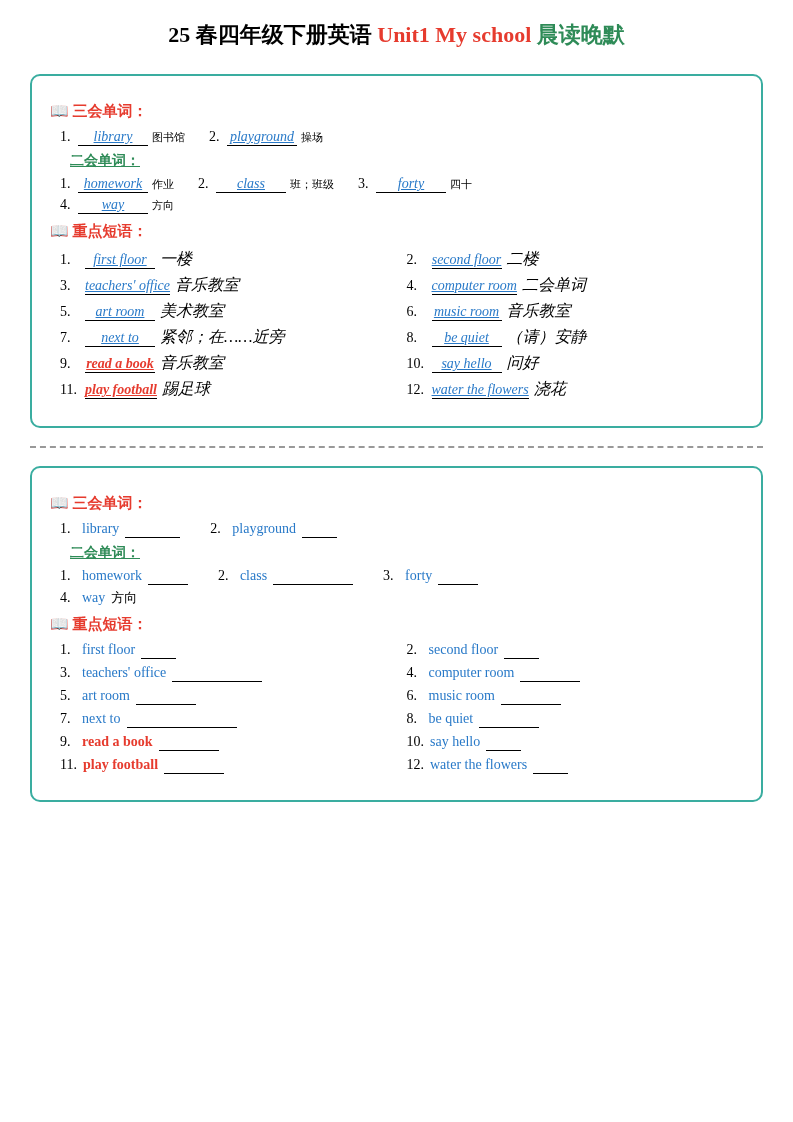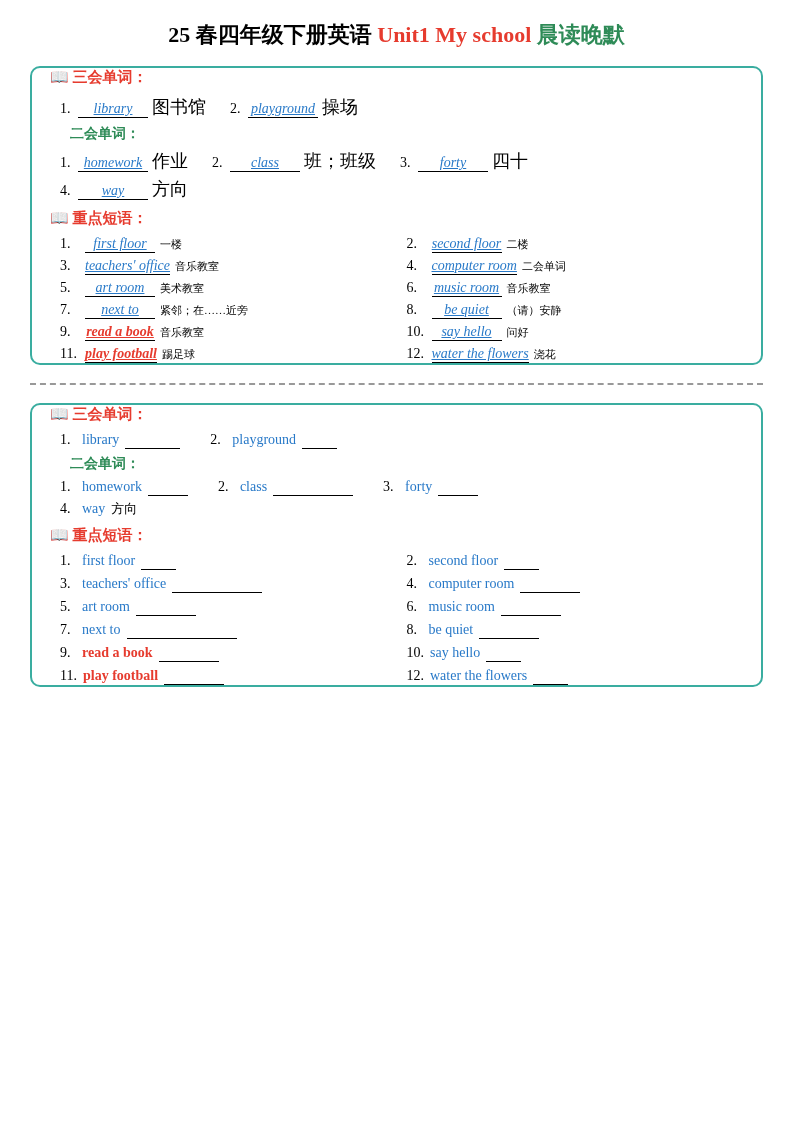--- a/index.html
+++ b/index.html
@@ -8,52 +8,53 @@
       min-height: 1122px;
       background: #fff;
       font-family: "SimSun", "STSong", serif;
       padding: 20px 30px;
     }
 
     .page-title {
       text-align: center;
       font-size: 22px;
       font-weight: bold;
-      margin-bottom: 16px;
+      margin-bottom: 24px;
       color: #000;
     }
     .page-title .unit-text {
       color: #e63b2e;
     }
     .page-title .morning-text {
       color: #2e8b57;
     }
 
     .section-box {
       border: 2px solid #3aada0;
       border-radius: 10px;
-      padding: 0 18px;
+      padding: 26px 18px;
       margin-bottom: 18px;
     }
 
     .section-header {
       color: #e63b2e;
       font-size: 15px;
       font-weight: bold;
       margin-bottom: 8px;
       display: flex;
       align-items: center;
       gap: 4px;
     }
 
     .sub-header {
       color: #2e8b57;
       font-size: 14px;
       font-weight: bold;
       margin: 6px 0 6px 20px;
+      text-decoration: underline;
     }
 
     .vocab-row {
       display: flex;
       flex-wrap: wrap;
       align-items: baseline;
       gap: 6px 24px;
       margin: 4px 0 4px 10px;
       font-size: 14px;
     }
@@ -70,21 +71,21 @@
     }
 
     .vocab-en {
       color: #2879c8;
       text-decoration: underline;
       font-style: italic;
     }
 
     .vocab-cn {
       color: #000;
-      font-size: 18px;
+      font-size: 11px;
     }
 
     
     .blank {
       display: inline-block;
       border-bottom: 1.5px solid #000;
       min-width: 70px;
       text-align: center;
     }
 
@@ -115,21 +116,22 @@
       white-space: nowrap;
     }
 
     .phrase-en.bold-red {
       color: #e63b2e;
       font-weight: bold;
     }
 
     .phrase-cn {
       color: #000;
-      font-size: 11px;
+      font-size: 16px;
+      font-style: italic;
     }
 
     
     .dashed-divider {
       border: none;
       border-top: 2px dashed #999;
       margin: 10px 0 18px 0;
     }
 
     

